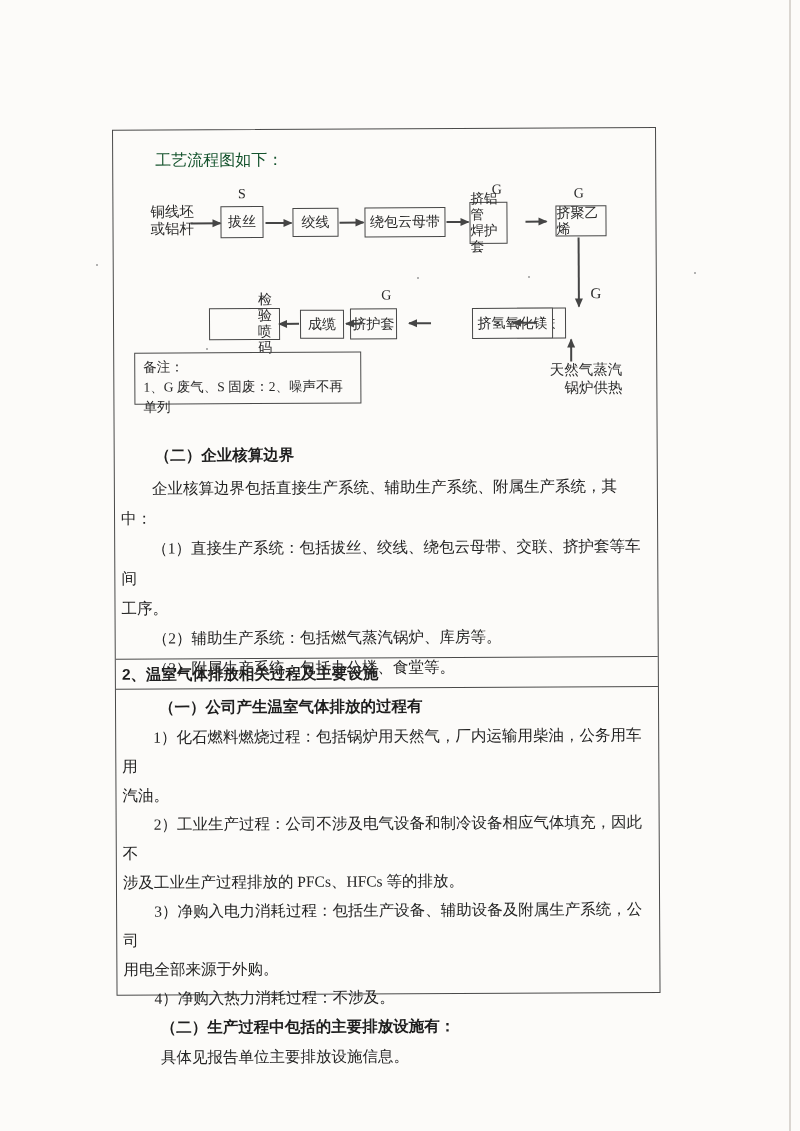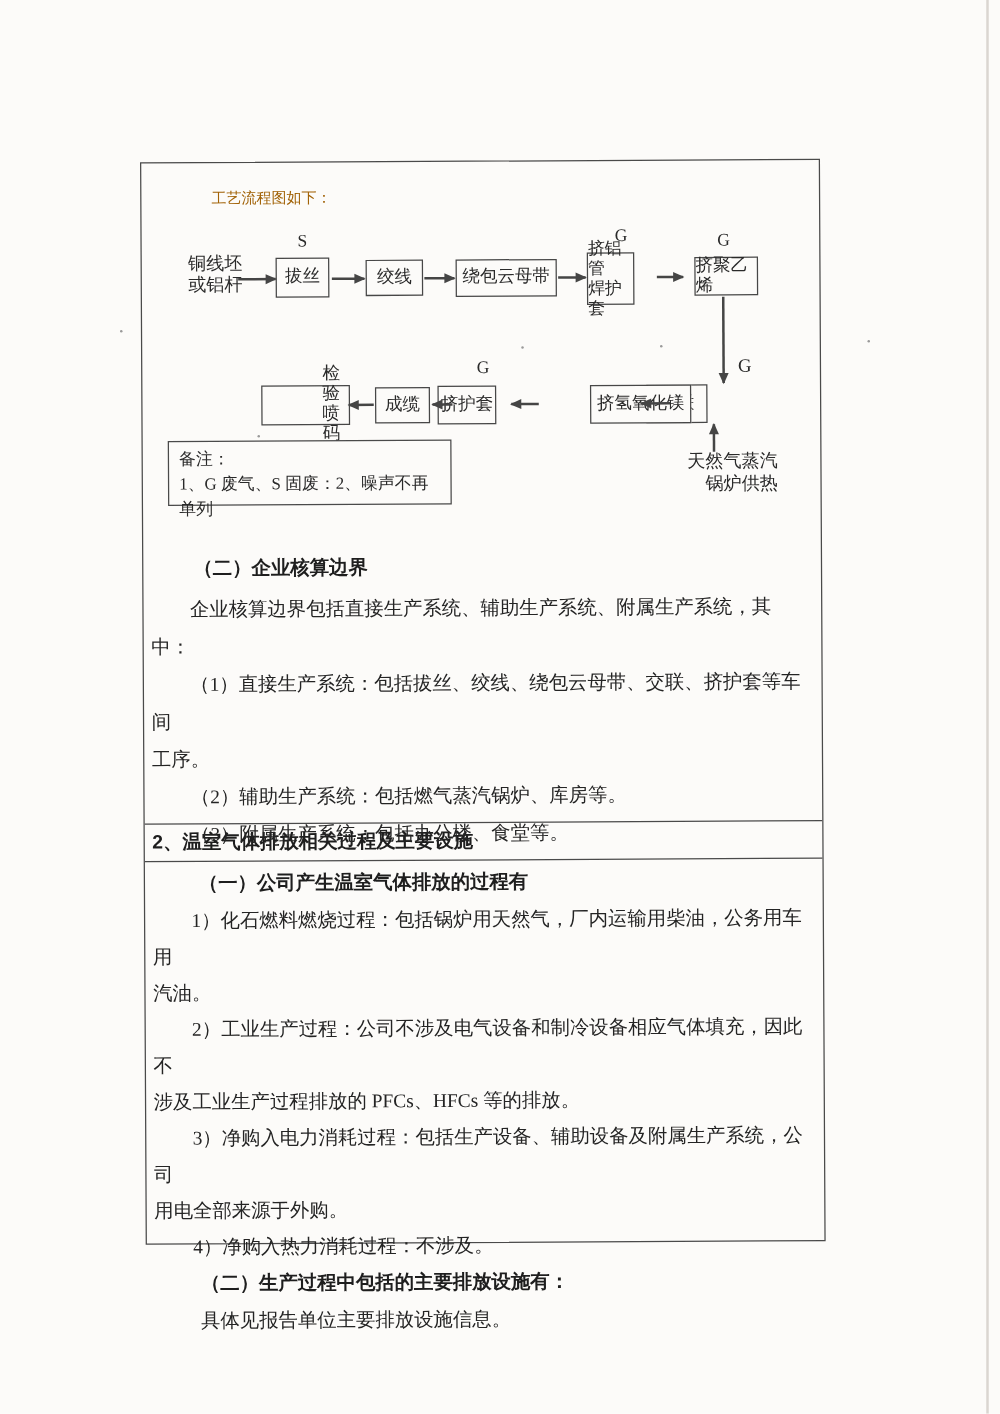--- a/index.html
+++ b/index.html
@@ -27,21 +27,21 @@
     height:31px;box-sizing:border-box;
     border-top:1.5px solid #4a4a4a;border-bottom:1.5px solid #4a4a4a;
     font-family:"Liberation Sans","DejaVu Sans",sans-serif;
     font-weight:bold;font-size:15.5px;line-height:29px;
     padding-left:6px;color:#1e1e1e;
   }
   .cell2{flex:1;box-sizing:border-box;padding:3px 12px 0 6px;}
 
   
   .diagram{position:relative;height:298px;font-family:"Liberation Serif","DejaVu Serif",serif;}
-  .flow-title{position:absolute;left:56px;top:20px;font-size:12px;color:#a16207;}
+  .flow-title{position:absolute;left:42px;top:20px;font-size:16px;color:#14532d;}
   .flow-source{position:absolute;left:37px;top:73px;font-size:14.5px;line-height:17px;white-space:pre-line;color:#2a2a2a;}
   .fbox{
     position:absolute;box-sizing:border-box;
     border:1.4px solid #474747;background:#fcfbf9;
     display:flex;align-items:center;justify-content:center;
     font-size:14px;line-height:16px;text-align:left;
     white-space:pre-line;color:#2a2a2a;
   }
   .ftag{position:absolute;font-size:14px;text-align:center;color:#2a2a2a;}
   .heat-label{position:absolute;left:413px;top:233px;width:95px;text-align:right;font-size:14.5px;line-height:17.5px;white-space:pre-line;color:#2a2a2a;}

